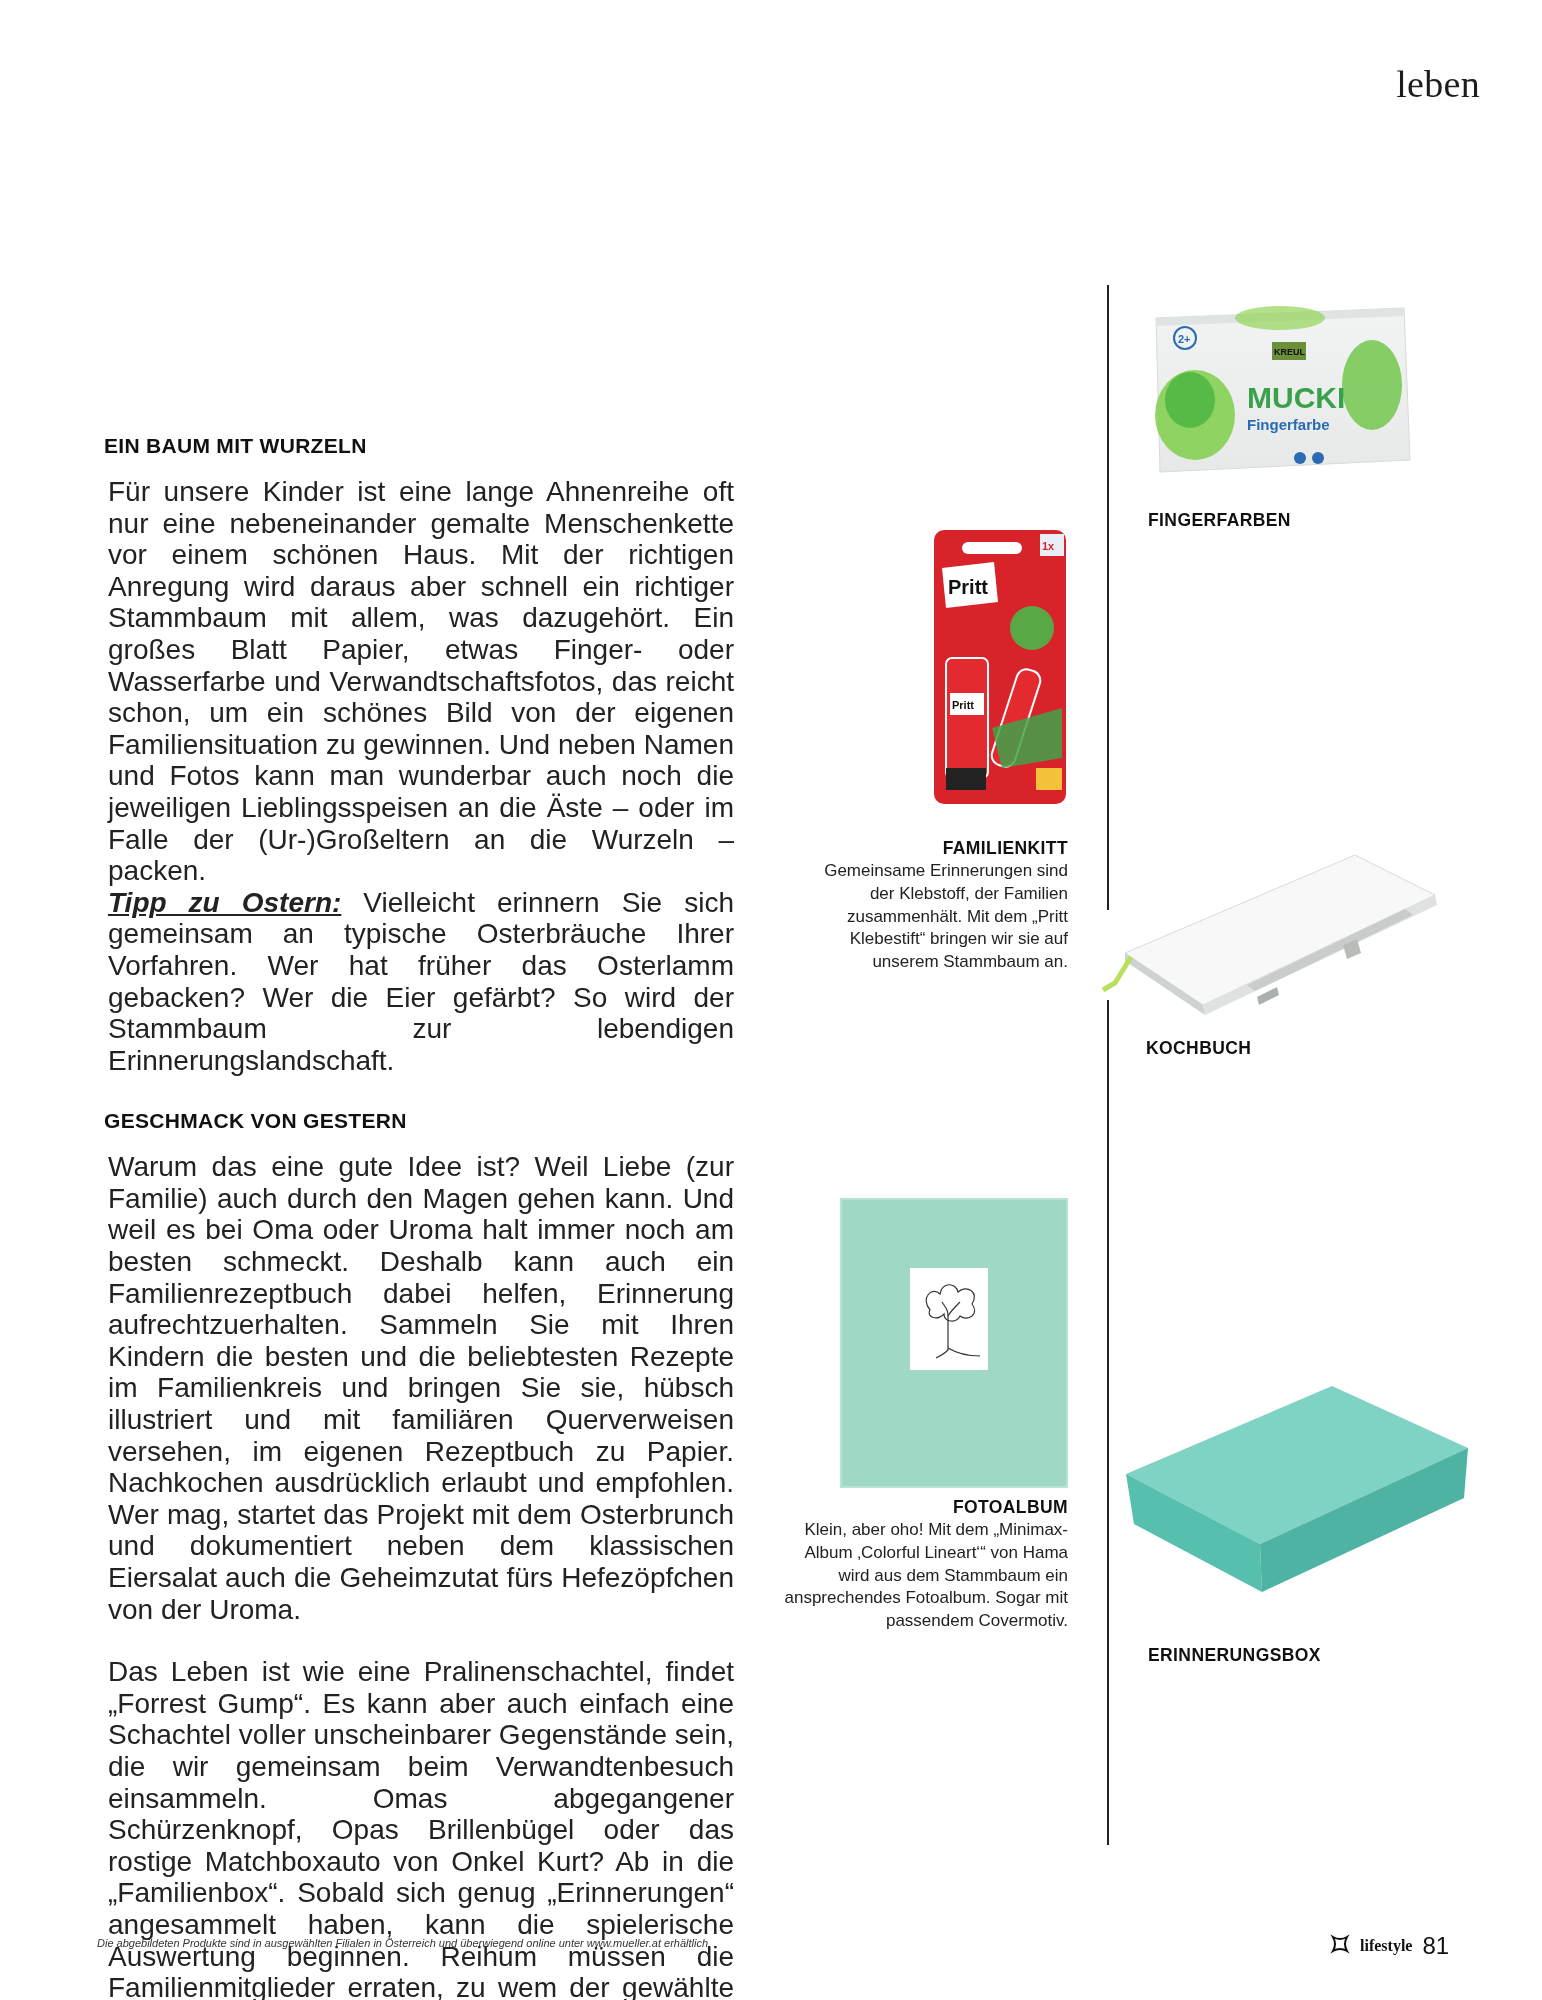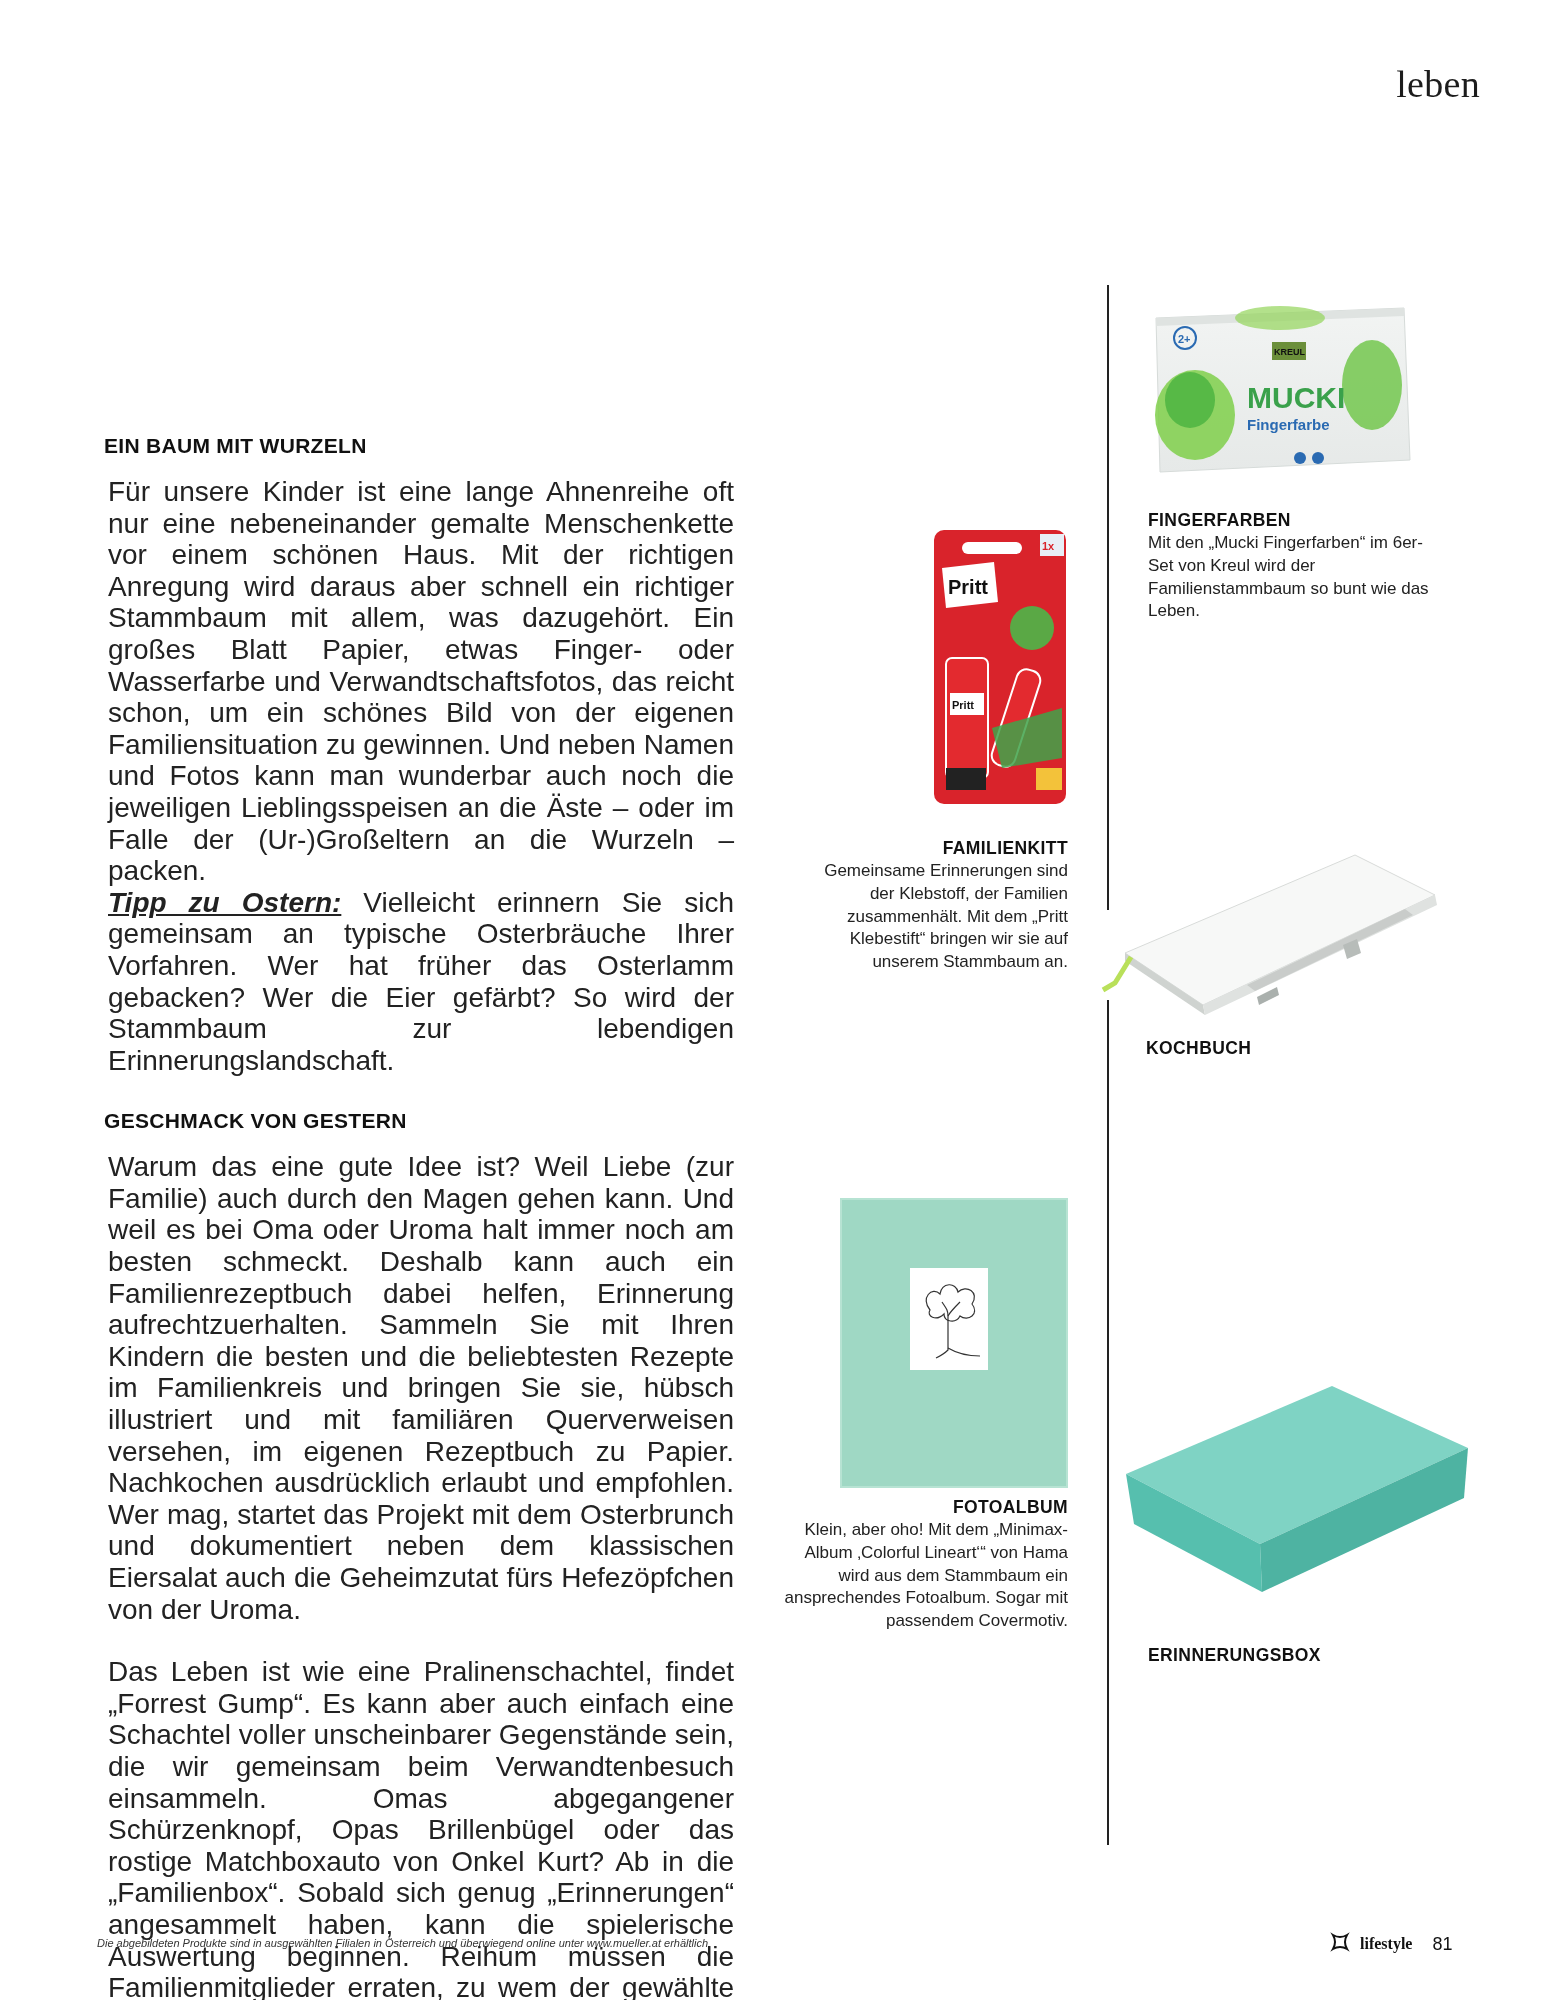--- a/index.html
+++ b/index.html
@@ -35,21 +35,21 @@
   .caption p { margin: 0; font-size: 17px; line-height: 22.8px; }
   .caption.right { text-align: right; }
 
   
   .footer-note {
     left: 97px; top: 1937px; font-family: "Liberation Sans", "DejaVu Sans", sans-serif;
     font-style: italic; font-size: 11px; color: #333;
   }
   .brand { left: 1330px; top: 1932px; display: flex; align-items: center; gap: 10px; }
   .brand-name { font-family: "Liberation Serif", "DejaVu Serif", serif; font-weight: bold; font-size: 16px; color: #111; }
-  .page-num { font-family: "Liberation Sans", "DejaVu Sans", sans-serif; font-size: 18px; color: #111; margin-left: 10px; }
+  .page-num { font-family: "Liberation Sans", "DejaVu Sans", sans-serif; font-size: 24px; color: #111; }
 </style>
 </head>
 <body>
 
 <div class="abs section-label">leben</div>
 
 <div class="abs article">
   <div class="block">
     <h2>EIN BAUM MIT WURZELN</h2>
     <p>
@@ -96,21 +96,20 @@
     <rect x="122" y="42" width="34" height="18" fill="#6b8f3a"></rect>
     <text x="124" y="55" font-family="Liberation Sans, sans-serif" font-size="9" font-weight="bold" fill="#111">KREUL</text>
     <text x="97" y="108" font-family="Liberation Sans, sans-serif" font-size="30" font-weight="bold" fill="#3aa14b">MUCKI</text>
     <text x="97" y="130" font-family="Liberation Sans, sans-serif" font-size="15" font-weight="bold" fill="#2a6ab2">Fingerfarbe</text>
     <circle cx="150" cy="158" r="6" fill="#2a6ab2"></circle>
       <circle cx="168" cy="158" r="6" fill="#2a6ab2"></circle>
   </svg>
 </div>
 <div class="caption" style="left:1148px; top:508px; width:290px;">
   <h3>FINGERFARBEN</h3>
-  <p>Mit den „Mucki Fingerfarben“ im 6er-Set von Kreul wird der Familienstammbaum so bunt wie das Leben.</p>
 </div>
 
 <div class="product" style="left:932px; top:528px; width:136px; height:278px;">
   <svg width="136" height="278" viewBox="0 0 136 278">
     <rect x="2" y="2" width="132" height="274" rx="10" fill="#d9232b"></rect>
     <rect x="30" y="14" width="60" height="12" rx="6" fill="#ffffff"></rect>
     <rect x="108" y="6" width="24" height="22" fill="#e8eef6"></rect>
     <text x="110" y="22" font-family="Liberation Sans, sans-serif" font-size="11" font-weight="bold" fill="#d9232b">1x</text>
     <polygon points="10,40 62,34 66,74 14,80" fill="#ffffff"></polygon>
     <text x="16" y="66" font-family="Liberation Sans, sans-serif" font-size="20" font-weight="bold" fill="#111">Pritt</text>

